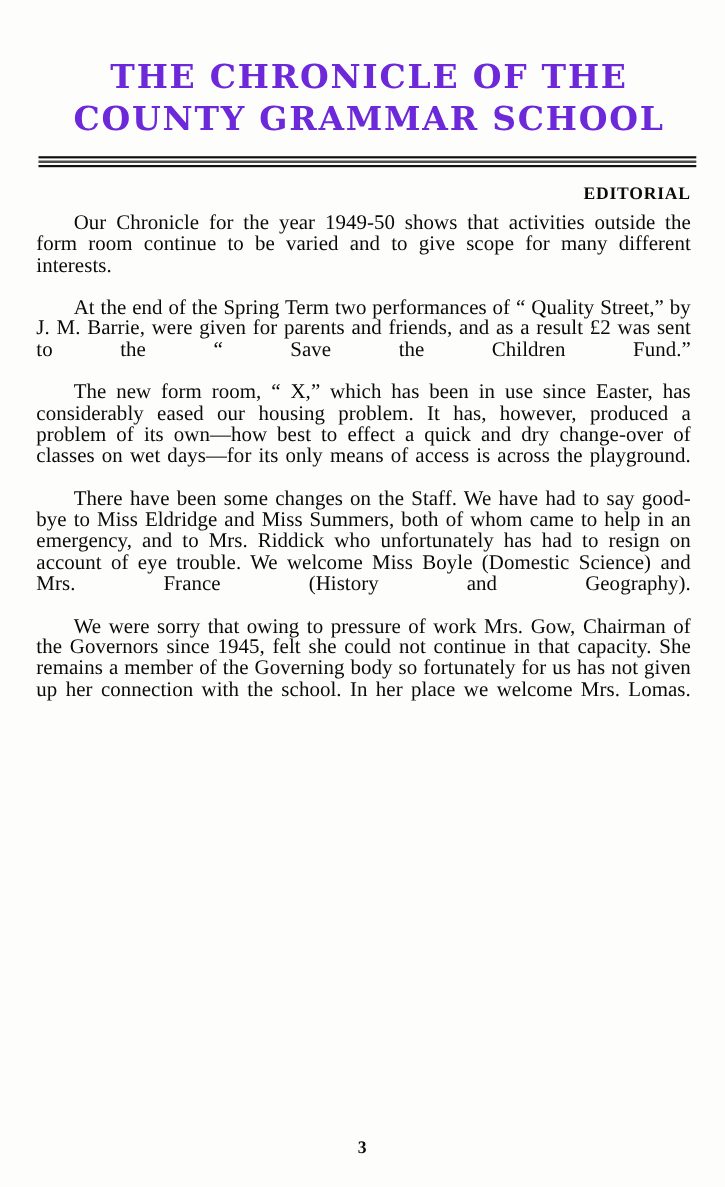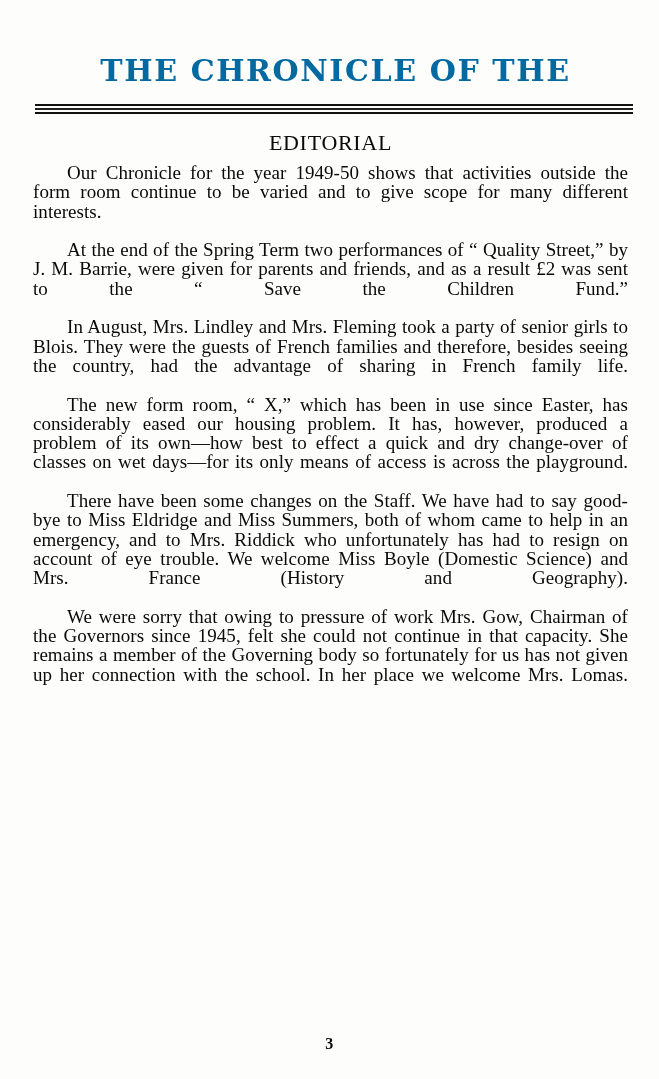--- a/index.html
+++ b/index.html
@@ -24,21 +24,21 @@
     padding-top: 52px;
     text-align: center;
   }
 
   .masthead-line {
     font-family: "DejaVu Serif", "Liberation Serif", serif;
     font-weight: 700;
     font-size: 30px;
     line-height: 38px;
     letter-spacing: 1.6px;
-    color: #0369a1;
+    color: #6d28d9;
     white-space: nowrap;
     text-rendering: optimizeLegibility;
     padding-left: 12px;
   }
 
   
   .issue-band {
     margin: 14px 26px 0 35px;
     position: relative;
   }
@@ -66,23 +66,23 @@
   .issue-no { white-space: pre; }
   .issue-year { white-space: pre; }
 
   
   .article {
     margin: 0 31px 0 33px;
     padding-top: 16px;
   }
 
   .section-title {
-    text-align: center;
-    font-weight: 400;
-    font-size: 22px;
+    text-align: right;
+    font-weight: 700;
+    font-size: 16px;
     letter-spacing: 0.7px;
     margin: 0 0 7px 0;
     font-family: "Liberation Serif", "DejaVu Serif", serif;
   }
 
   .para {
     margin: 0;
     text-align: justify;
     text-justify: inter-word;
     font-size: 19px;
@@ -112,33 +112,33 @@
     letter-spacing: 0.5px;
   }
 </style>
 </head>
 <body>
 
 <div class="page">
 
   <div class="masthead">
     <div class="masthead-line">THE CHRONICLE OF THE</div>
+    <div class="masthead-line">COUNTY GRAMMAR SCHOOL</div>
   </div>
 
   <div class="issue-band">
     <div class="rule-double"></div>
     <div class="rule-double bottom"></div>
   </div>
 
   <div class="article">
     <h2 class="section-title">EDITORIAL</h2>
 
     <p class="para">Our Chronicle for the year 1949-50 shows that activities outside the form room continue to be varied and to give scope for many different interests.</p>
     <p class="para">At the end of the Spring Term two performances of “ Quality Street,” by J. M. Barrie, were given for parents and friends, and as a result £2 was sent to the “ Save the Children Fund.”</p>
-    <p class="para">In August, Mrs. Lindley and Mrs. Fleming took a party of senior girls to Blois.  They were the guests of French families and therefore, besides seeing the country, had the advantage of sharing in French family life.</p>
     <p class="para">The new form room, “ X,” which has been in use since Easter, has considerably eased our housing problem.  It has, however, produced a problem of its own—how best to effect a quick and dry change-over of classes on wet days—for its only means of access is across the playground.</p>
     <p class="para">There have been some changes on the Staff.  We have had to say good-bye to Miss Eldridge and Miss Summers, both of whom came to help in an emergency, and to Mrs. Riddick who unfortunately has had to resign on account of eye trouble.  We welcome Miss Boyle (Domestic Science) and Mrs. France (History and Geography).</p>
     <p class="para">We were sorry that owing to pressure of work Mrs. Gow, Chairman of the Governors since 1945, felt she could not continue in that capacity.  She remains a member of the Governing body so fortunately for us has not given up her connection with the school.  In her place we welcome Mrs. Lomas.</p>
   </div>
 
   <div class="folio">3</div>
 
 </div>
 
 </body></html>

